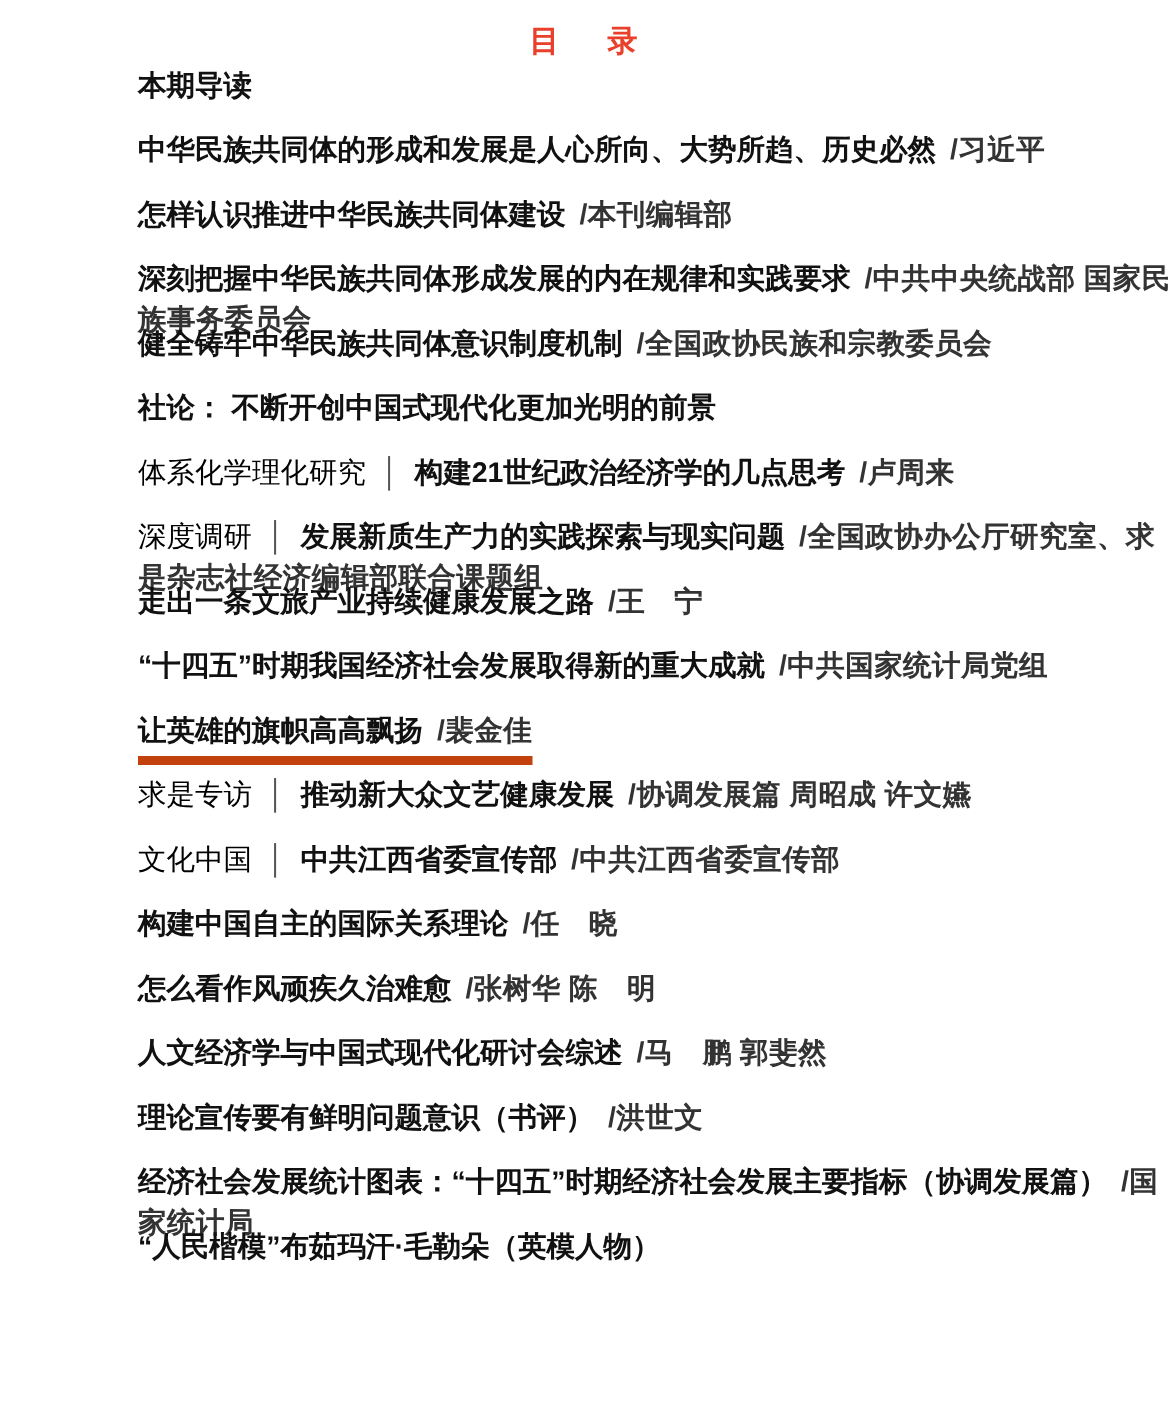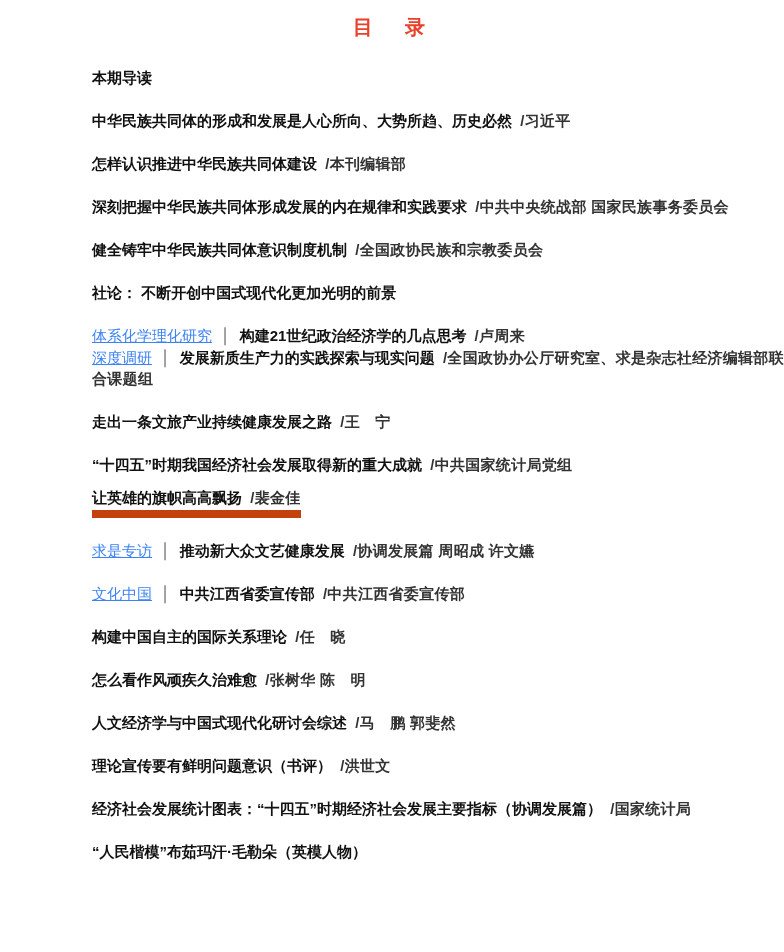--- a/index.html
+++ b/index.html
@@ -32,50 +32,49 @@
   }
   .toc-list {
     margin: 0;
     padding: 0 0 0 0;
     list-style: none;
   }
   .toc-entry {
     padding-left: 92px;
     height: 43px;
     display: flex;
-    align-items: flex-end;
+    align-items: flex-start;
     box-sizing: border-box;
-    font-size: 15px;
+    font-size: 19px;
     line-height: 1.4;
   }
   .entry-inner {
     display: inline;
     position: relative;
   }
   .title-bold {
     font-weight: bold;
     color: #111;
   }
   .title-normal {
     font-weight: normal;
-    color: #3b82f6;
-    text-decoration: underline;
+    color: #000000;
   }
   .sep {
     font-weight: normal;
     color: #333;
     padding: 0 2px;
   }
   .author {
     font-weight: bold;
     color: #333;
     letter-spacing: 0.3px;
   }
   .underlined .entry-inner {
-    border-bottom: 8px solid #c2410c;
+    border-bottom: 6px solid #c2410c;
     padding-bottom: 2px;
   }
   .divider-col {
     color: #555;
     font-weight: normal;
     padding: 0 5px;
   }
 </style>
 </head>
 <body>

